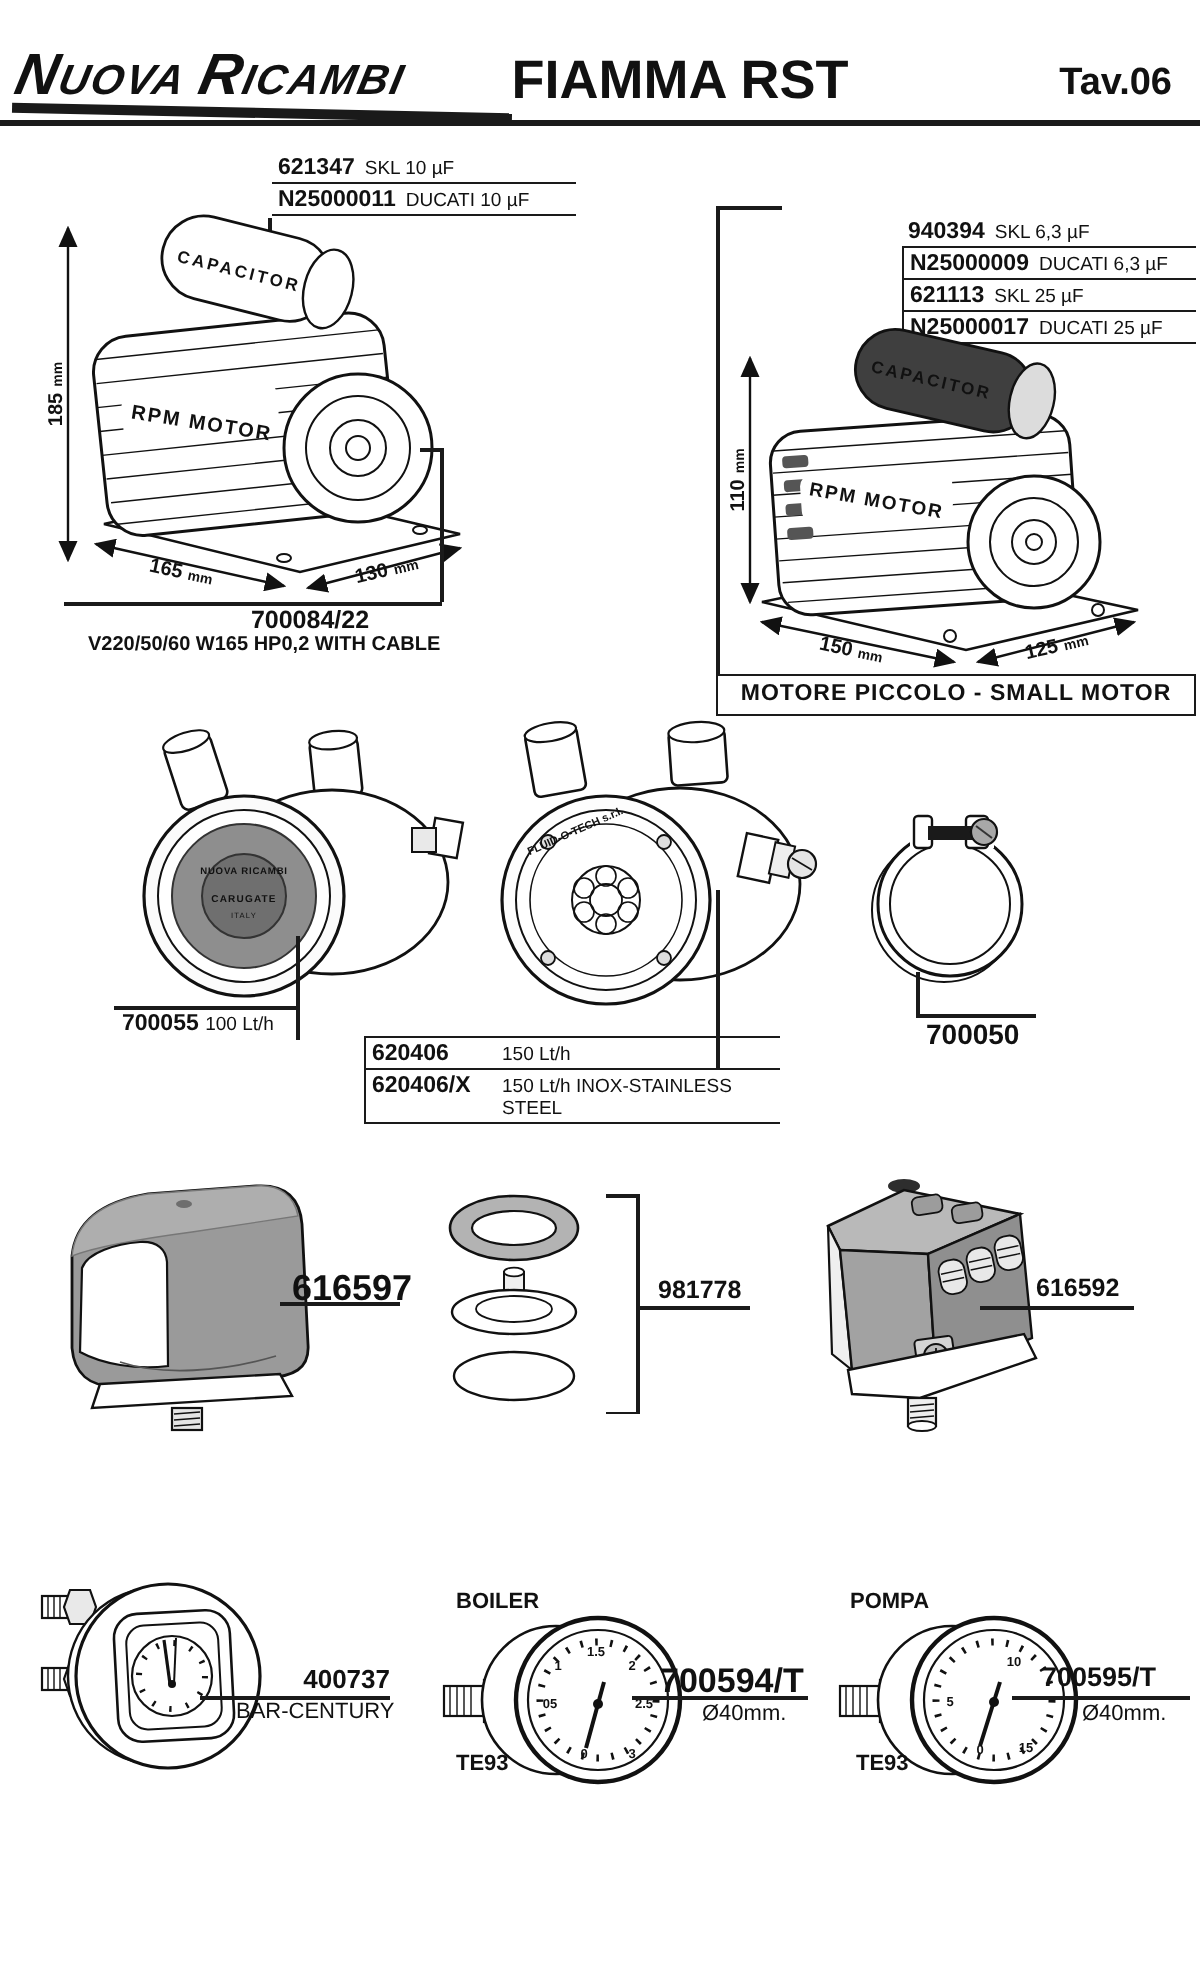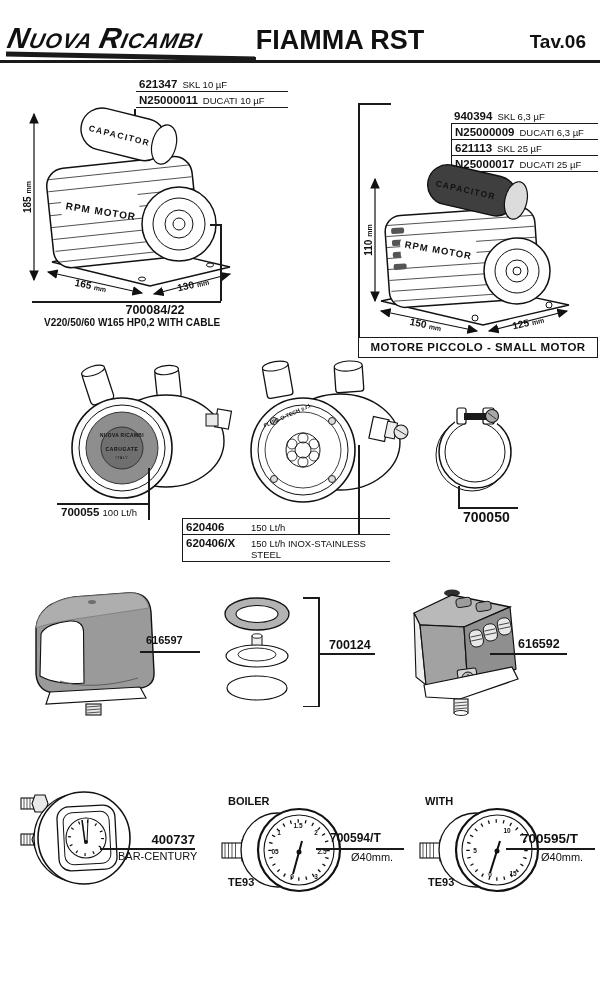--- a/index.html
+++ b/index.html
@@ -312,40 +312,40 @@
     <path d="M34,95 C55,102 85,100 112,92" fill="none" stroke="#555" stroke-width=".9"></path>
     <polygon points="24,106 114,101 120,112 20,118" fill="#fff" stroke="#111" stroke-width="1.2"></polygon>
     <g>
       <rect x="60" y="118" width="15" height="11" fill="#e5e5e5" stroke="#111" stroke-width="1.1"></rect>
       <line x1="61" y1="121" x2="74" y2="120" stroke="#111" stroke-width=".7"></line>
       <line x1="61" y1="124" x2="74" y2="123" stroke="#111" stroke-width=".7"></line>
       <line x1="61" y1="127" x2="74" y2="126" stroke="#111" stroke-width=".7"></line>
     </g>
   </svg>
   <div class="hl" style="left:140px; top:651px; width:60px;"></div>
-  <div class="t code" style="left:146px; top:634px; font-size:11px;">616597</div>
+  <div class="t code" style="left:146px; top:634px; font-size:18px;">616597</div>
 
   <svg style="left:215px; top:588px;" width="85" height="120" viewBox="0 0 85 120">
     <g>
       <ellipse cx="42" cy="26" rx="32" ry="16" fill="#b3b3b3" stroke="#111" stroke-width="1.3"></ellipse>
       <ellipse cx="42" cy="26" rx="21" ry="8.5" fill="#fff" stroke="#111" stroke-width="1.1"></ellipse>
     </g>
     <g>
       <rect x="37" y="48" width="10" height="17" fill="#efefef" stroke="#111" stroke-width="1"></rect>
       <ellipse cx="42" cy="48" rx="5" ry="2.2" fill="#fff" stroke="#111" stroke-width=".9"></ellipse>
       <ellipse cx="42" cy="68" rx="31" ry="11" fill="#fff" stroke="#111" stroke-width="1.2"></ellipse>
       <ellipse cx="42" cy="66.5" rx="19" ry="6.5" fill="#fff" stroke="#111" stroke-width=".9"></ellipse>
     </g>
     <ellipse cx="42" cy="100" rx="30" ry="12" fill="#fff" stroke="#111" stroke-width="1.2"></ellipse>
   </svg>
   <div class="vl" style="left:318px; top:597px; height:110px;"></div>
   <div class="hl" style="left:303px; top:597px; width:15px;"></div>
   <div class="hl" style="left:303px; top:705.5px; width:16.5px;"></div>
   <div class="hl" style="left:318px; top:653px; width:57px;"></div>
-  <div class="t code" style="left:329px; top:638px; font-size:12.5px;">700124</div>
+  <div class="t code" style="left:329px; top:638px; font-size:12.5px;">981778</div>
 
   <svg style="left:400px; top:583px;" width="125" height="137" viewBox="0 0 125 137">
     <ellipse cx="52" cy="10" rx="8" ry="3.5" fill="#2e2e2e"></ellipse>
     <polygon points="14,30 52,12 110,24 64,44 20,42" fill="#b9b9b9" stroke="#111" stroke-width="1.3"></polygon>
     <rect x="56" y="15" width="15" height="9" rx="3" fill="#9c9c9c" stroke="#111" stroke-width=".9" transform="rotate(-9 63 19)"></rect>
     <rect x="76" y="19" width="15" height="9" rx="3" fill="#9c9c9c" stroke="#111" stroke-width=".9" transform="rotate(-9 83 23)"></rect>
     <polygon points="14,30 20,42 26,102 16,94" fill="#efefef" stroke="#111" stroke-width="1.1"></polygon>
     <polygon points="20,42 64,44 68,106 26,102" fill="#a2a2a2" stroke="#111" stroke-width="1.2"></polygon>
     <polygon points="64,44 110,24 116,86 68,106" fill="#8f8f8f" stroke="#111" stroke-width="1.2"></polygon>
     <g>
@@ -437,25 +437,25 @@
       <text x="57" y="32" text-anchor="middle" font-size="6.5" font-weight="bold">1</text>
       <text x="76" y="25" text-anchor="middle" font-size="6.5" font-weight="bold">1.5</text>
       <text x="94" y="32" text-anchor="middle" font-size="6.5" font-weight="bold">2</text>
       <text x="100" y="51" text-anchor="middle" font-size="6.5" font-weight="bold">2.5</text>
       <text x="94" y="76" text-anchor="middle" font-size="6.5" font-weight="bold">3</text>
       <line x1="80" y1="38" x2="71" y2="71" stroke="#111" stroke-width="2"></line>
       <circle cx="77" cy="49" r="2.5" fill="#111"></circle>
     </g>
   </svg>
   <div class="hl" style="left:316px; top:848px; width:88px;"></div>
-  <div class="t code" style="left:330px; top:831px; font-size:12px;">700594/T</div>
+  <div class="t code" style="left:330px; top:831px; font-size:17px;">700594/T</div>
   <div class="t" style="left:351px; top:851px; font-size:11px;">Ø40mm.</div>
   <div class="t code" style="left:228px; top:876px; font-size:11px;">TE93</div>
 
-  <div class="t code" style="left:425px; top:795px; font-size:11px;">WITH</div>
+  <div class="t code" style="left:425px; top:795px; font-size:11px;">POMPA</div>
   <svg style="left:420px; top:803px;" width="125" height="95" viewBox="0 0 125 95">
     <g>
       <rect x="0" y="40" width="20" height="15" fill="#fff" stroke="#111" stroke-width="1.1"></rect>
       <line x1="3" y1="40" x2="3" y2="55" stroke="#111" stroke-width=".7"></line>
         <line x1="6.5" y1="40" x2="6.5" y2="55" stroke="#111" stroke-width=".7"></line>
       <line x1="10" y1="40" x2="10" y2="55" stroke="#111" stroke-width=".7"></line>
         <line x1="13.5" y1="40" x2="13.5" y2="55" stroke="#111" stroke-width=".7"></line>
       <rect x="20" y="37" width="7" height="21" fill="#fff" stroke="#111" stroke-width="1.1"></rect>
       <polygon points="27,41 52,41 62,47.5 52,55 27,55" fill="#fff" stroke="#111" stroke-width="1.1"></polygon>
     </g>

